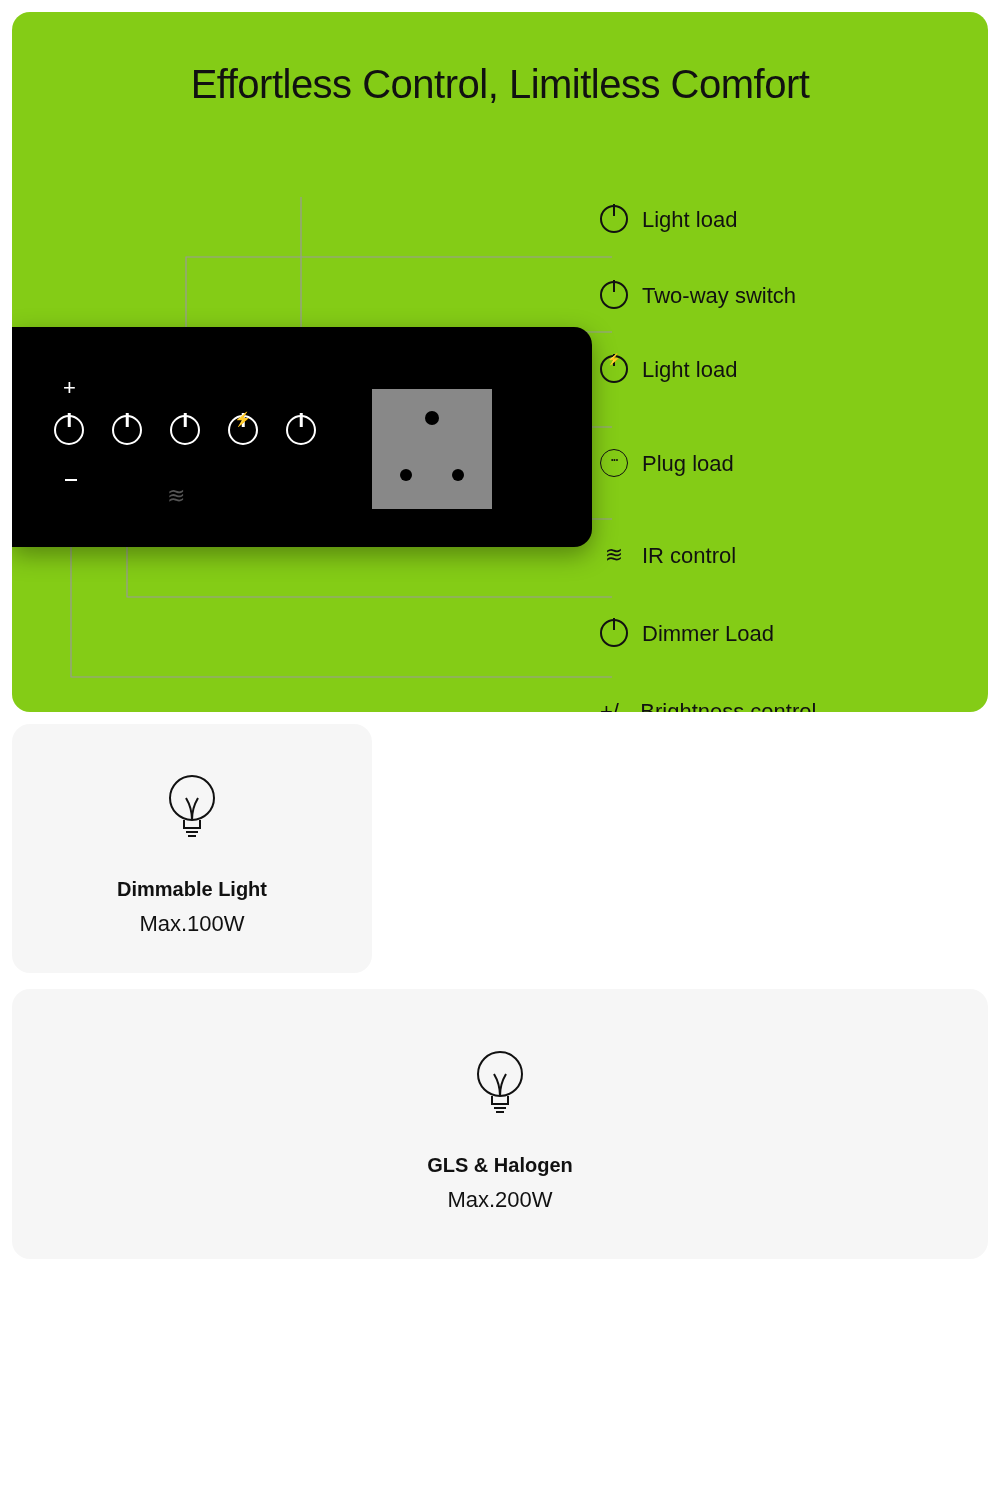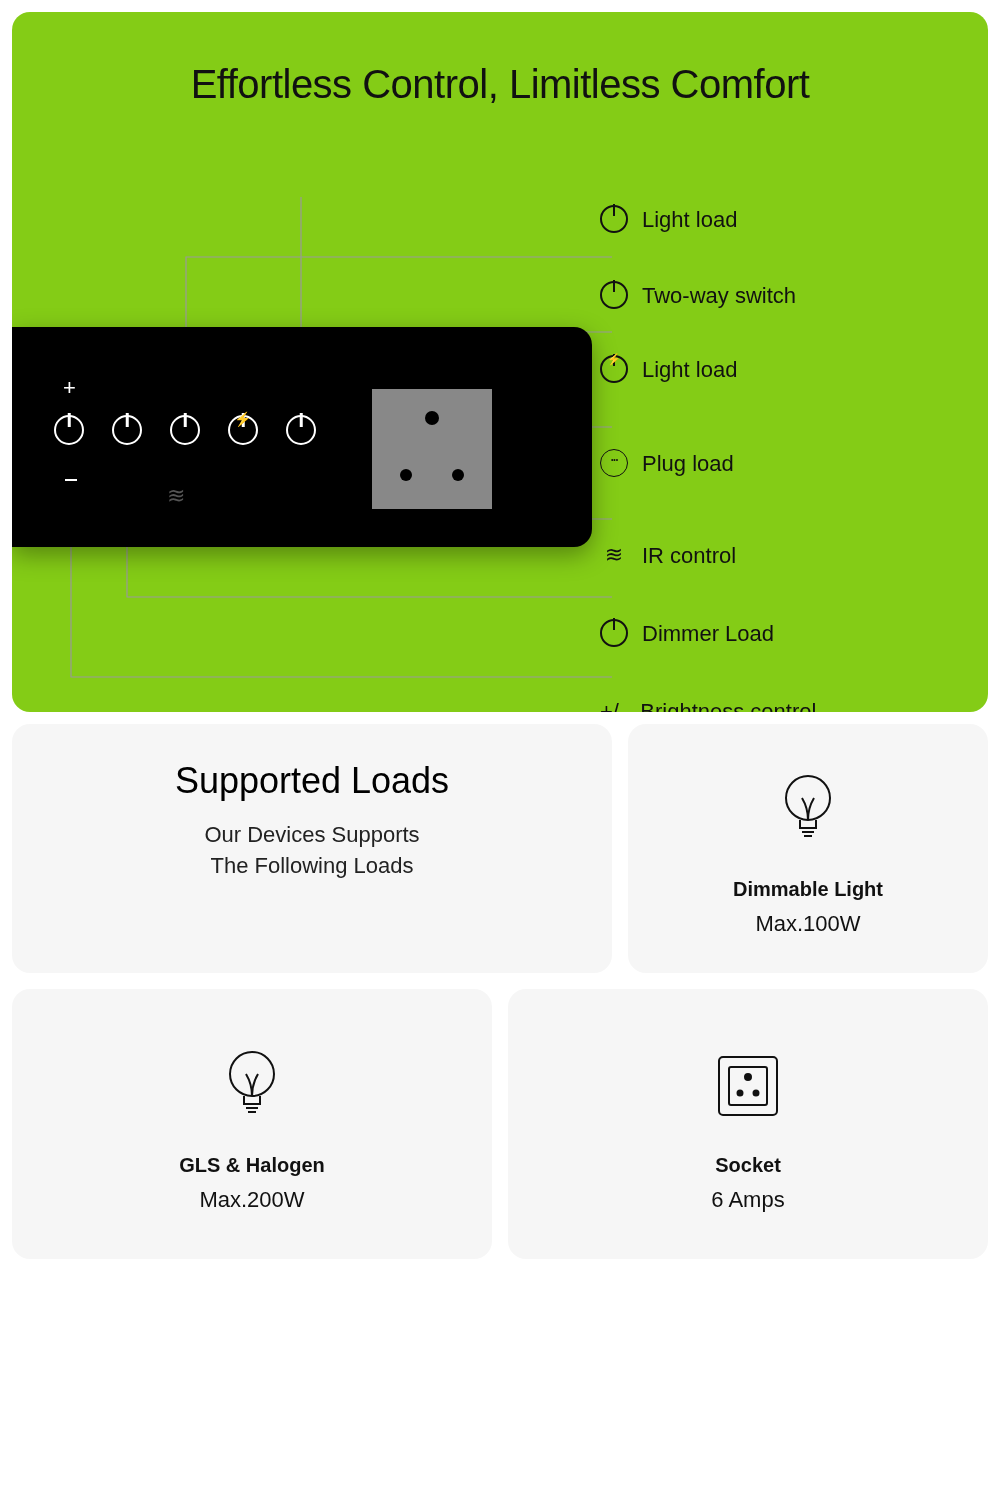--- a/index.html
+++ b/index.html
@@ -113,24 +113,20 @@
         <span>Dimmer Load</span>
       </div>
     <div class="legend" style="top:470px">
         <span style="font-weight:500">+/-</span>
         <span>Brightness control</span>
       </div>
   </div>
 </div>
 
 <div class="row2">
-  <div class="card intro">
-    <h2>Supported Loads</h2>
-    <p><span>Our Devices Supports</span><br><span>The Following Loads</span></p>
-  </div>
   <div class="card small">
     <div class="iconbox">
       <svg width="64" height="80" viewBox="0 0 64 80" fill="none" stroke="#111" stroke-width="2">
           <circle cx="32" cy="28" r="22"></circle>
           <path d="M24 50 v8 h16 v-8"></path>
           <path d="M24 58 h16 M26 62 h12 M28 66 h8"></path>
           <path d="M26 28 q6 10 6 22 M38 28 q-6 10 -6 22"></path>
         </svg>
     </div>
     <div class="title">Dimmable Light</div>
@@ -144,26 +140,13 @@
       <svg width="64" height="80" viewBox="0 0 64 80" fill="none" stroke="#111" stroke-width="2">
           <circle cx="32" cy="28" r="22"></circle>
           <path d="M24 50 v8 h16 v-8"></path>
           <path d="M24 58 h16 M26 62 h12 M28 66 h8"></path>
           <path d="M26 28 q6 10 6 22 M38 28 q-6 10 -6 22"></path>
         </svg>
     </div>
     <div class="title">GLS &amp; Halogen</div>
     <div class="spec">Max.200W</div>
   </div>
-  <div class="card">
-    <div class="iconbox">
-      <svg width="70" height="70" viewBox="0 0 70 70" fill="none" stroke="#111" stroke-width="2">
-          <rect x="6" y="6" width="58" height="58" rx="4"></rect>
-          <rect x="16" y="16" width="38" height="38" rx="2"></rect>
-          <circle cx="35" cy="26" r="3" fill="#111"></circle>
-          <circle cx="27" cy="42" r="2.5" fill="#111"></circle>
-          <circle cx="43" cy="42" r="2.5" fill="#111"></circle>
-        </svg>
-    </div>
-    <div class="title">Socket</div>
-    <div class="spec">6 Amps</div>
-  </div>
 </div>
 
 </body></html>

